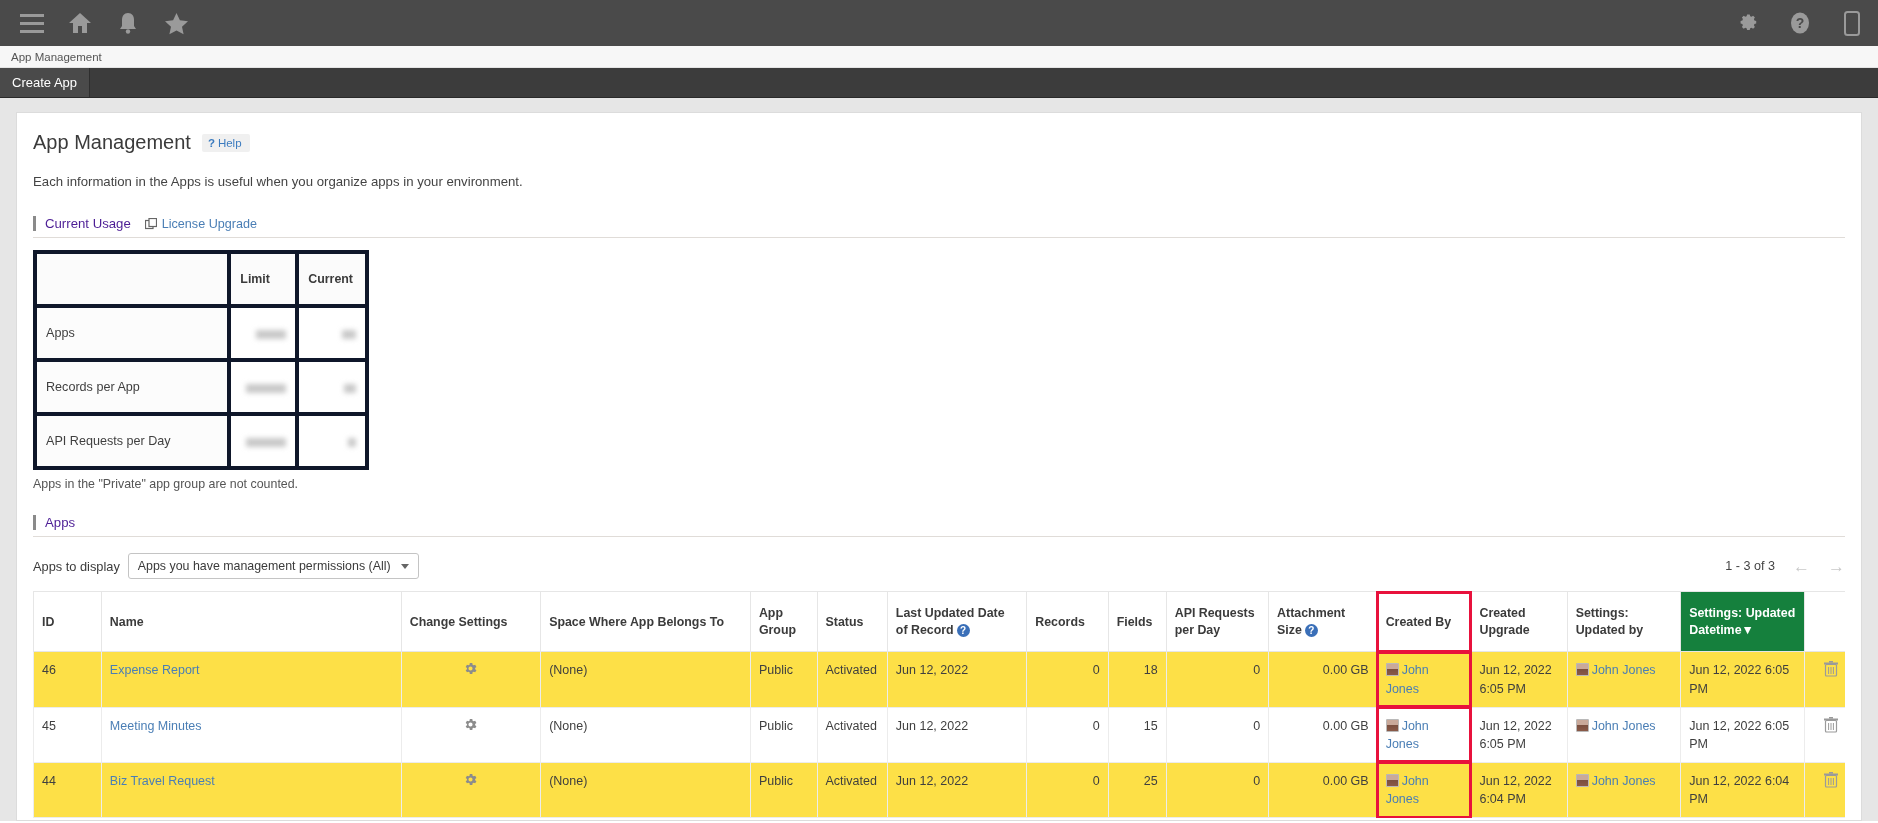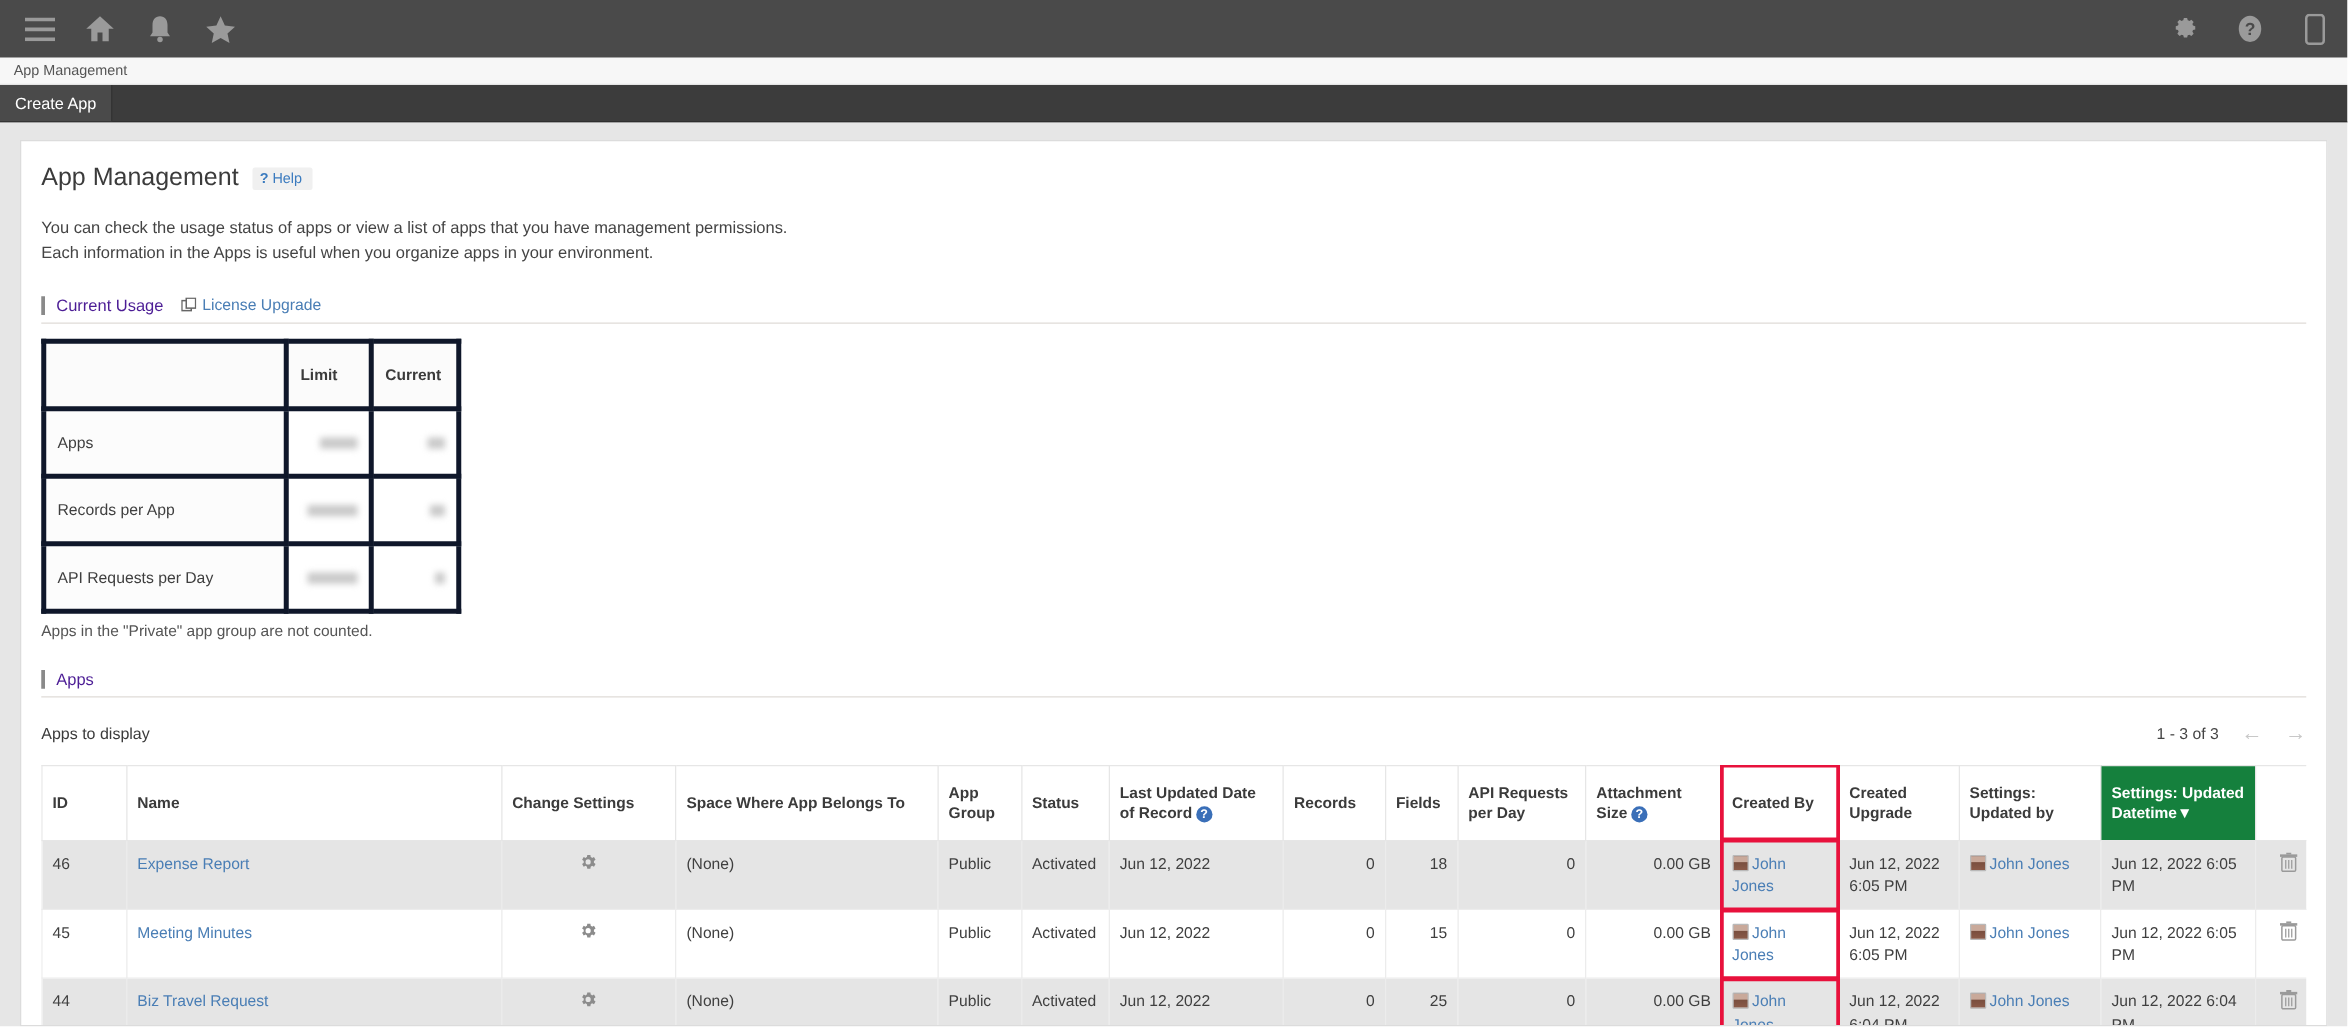--- a/index.html
+++ b/index.html
@@ -253,21 +253,21 @@
     height: 43px;
     line-height: 1.45;
     overflow-wrap: break-word;
     word-break: break-word;
   }
   table.grid td.hl {
     outline: 3px solid #e8113c;
     outline-offset: -2px;
     position: relative; z-index: 3;
   }
-  table.grid tr.alt td { background: #e5e5e5; margin-top: 32px; }
+  table.grid tr.alt td { background: #fde047; margin-top: 32px; }
   td.num { text-align: right; }
   th.num { text-align: right; }
   .applink { color: #4a7eb5; cursor: pointer; }
   .userlink { color: #4a7eb5; cursor: pointer; }
   .gear {
     display: block; margin: 0 auto; cursor: pointer;
   }
   .avatar {
     display: inline-block;
     width: 13px; height: 13px;
@@ -358,21 +358,20 @@
 
     <div class="page-title-row">
       <h1 class="page-title">App Management</h1>
       <span class="help-chip">
         <span class="help-q">?</span>
         <span>Help</span>
       </span>
     </div>
 
     <div class="desc">
-      <div>You can check the usage status of apps or view a list of apps that you have management permissions.</div>
       <div>Each information in the Apps is useful when you organize apps in your environment.</div>
     </div>
 
     <div class="sec-head">
       <div class="bar"></div>
       <span class="sec-title">Current Usage</span>
       <span class="lic-link">
         <svg width="12" height="12" viewBox="0 0 12 12">
           <rect x="0.5" y="2.5" width="7.5" height="8" fill="none" stroke="#666" stroke-width="1.2"></rect>
           <rect x="4" y="0.5" width="7.5" height="8" fill="#fff" stroke="#666" stroke-width="1.2"></rect>
@@ -409,20 +408,24 @@
     </table>
     <div class="note">Apps in the "Private" app group are not counted.</div>
 
     <div class="sec-head">
       <div class="bar"></div>
       <span class="sec-title">Apps</span>
     </div>
 
     <div class="apps-controls">
       <span class="apps-to-display-label">Apps to display</span>
+      <div class="select-box">
+        <span>Apps you have management permissions (All)</span>
+        <span class="caret"></span>
+      </div>
       <div class="pager">
         <span>1 - 3 of 3</span>
         <span class="pg-arrow">←</span>
         <span class="pg-arrow">→</span>
       </div>
     </div>
 
     <div class="grid-wrap">
       <table class="grid">
         <colgroup>

